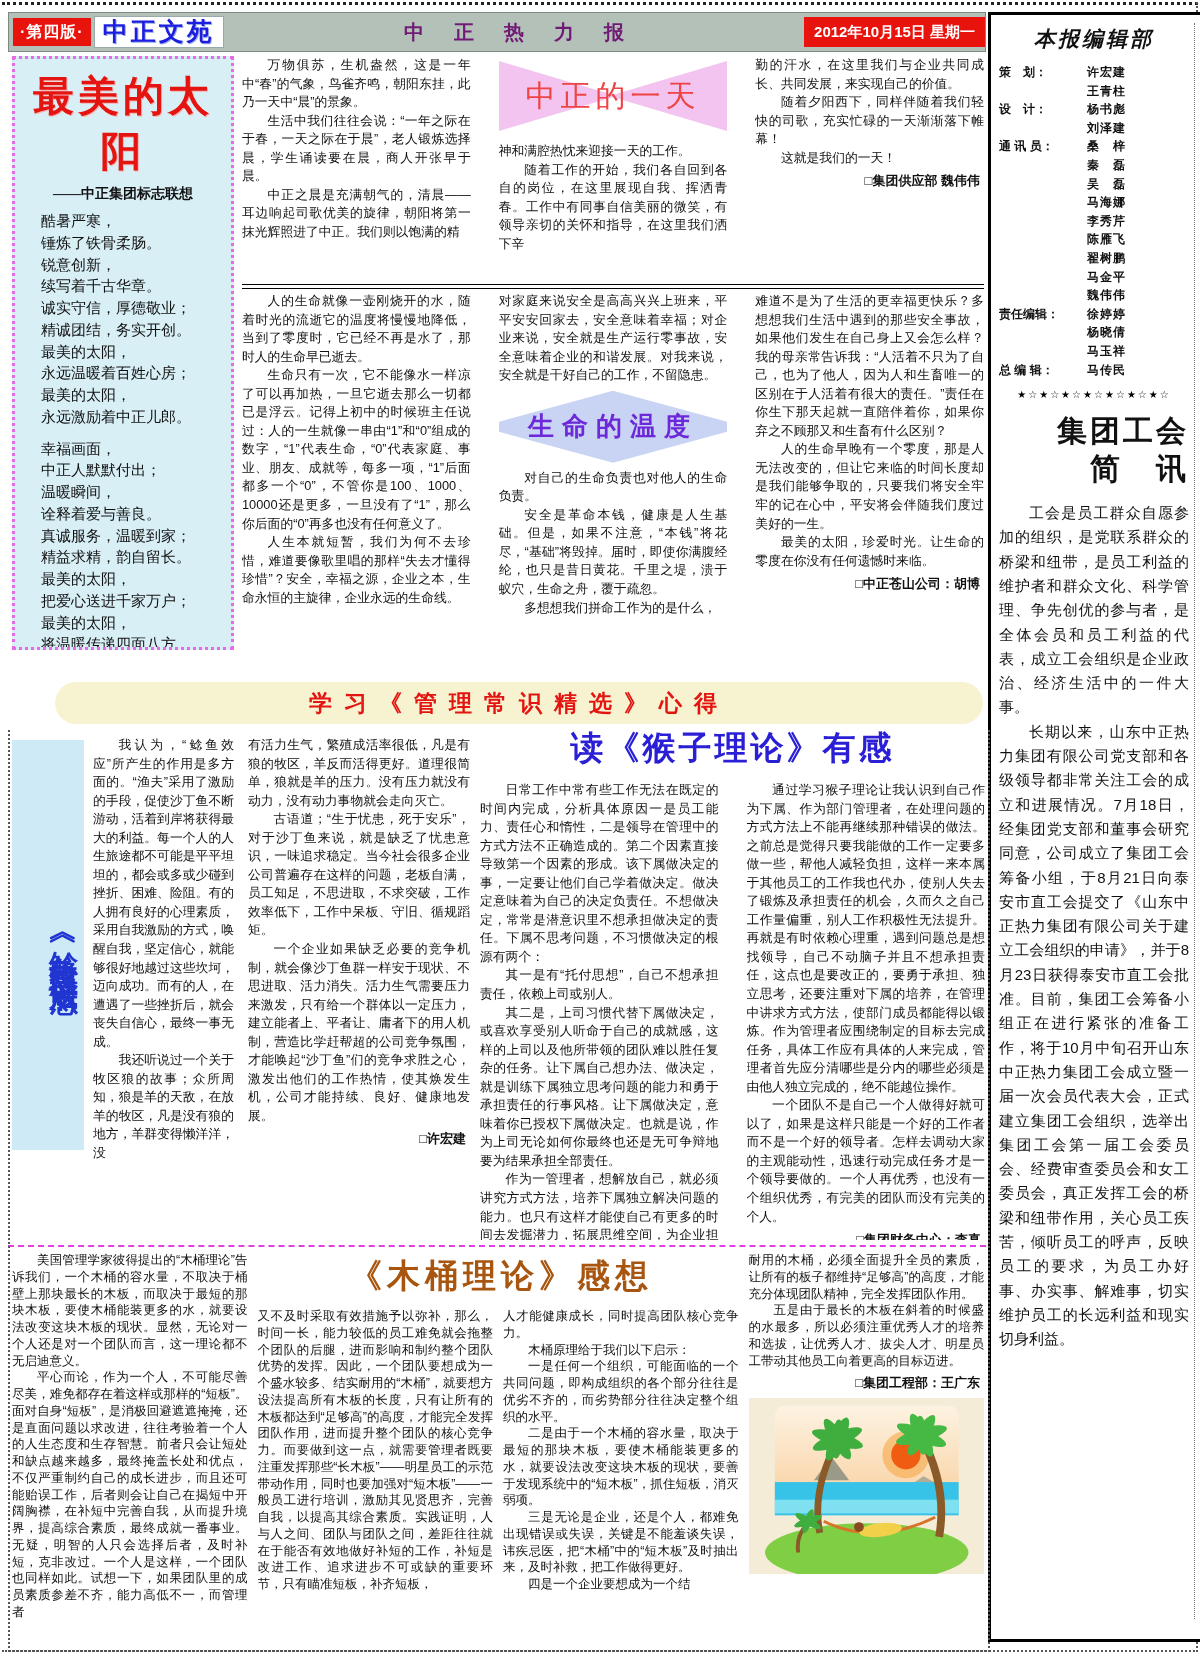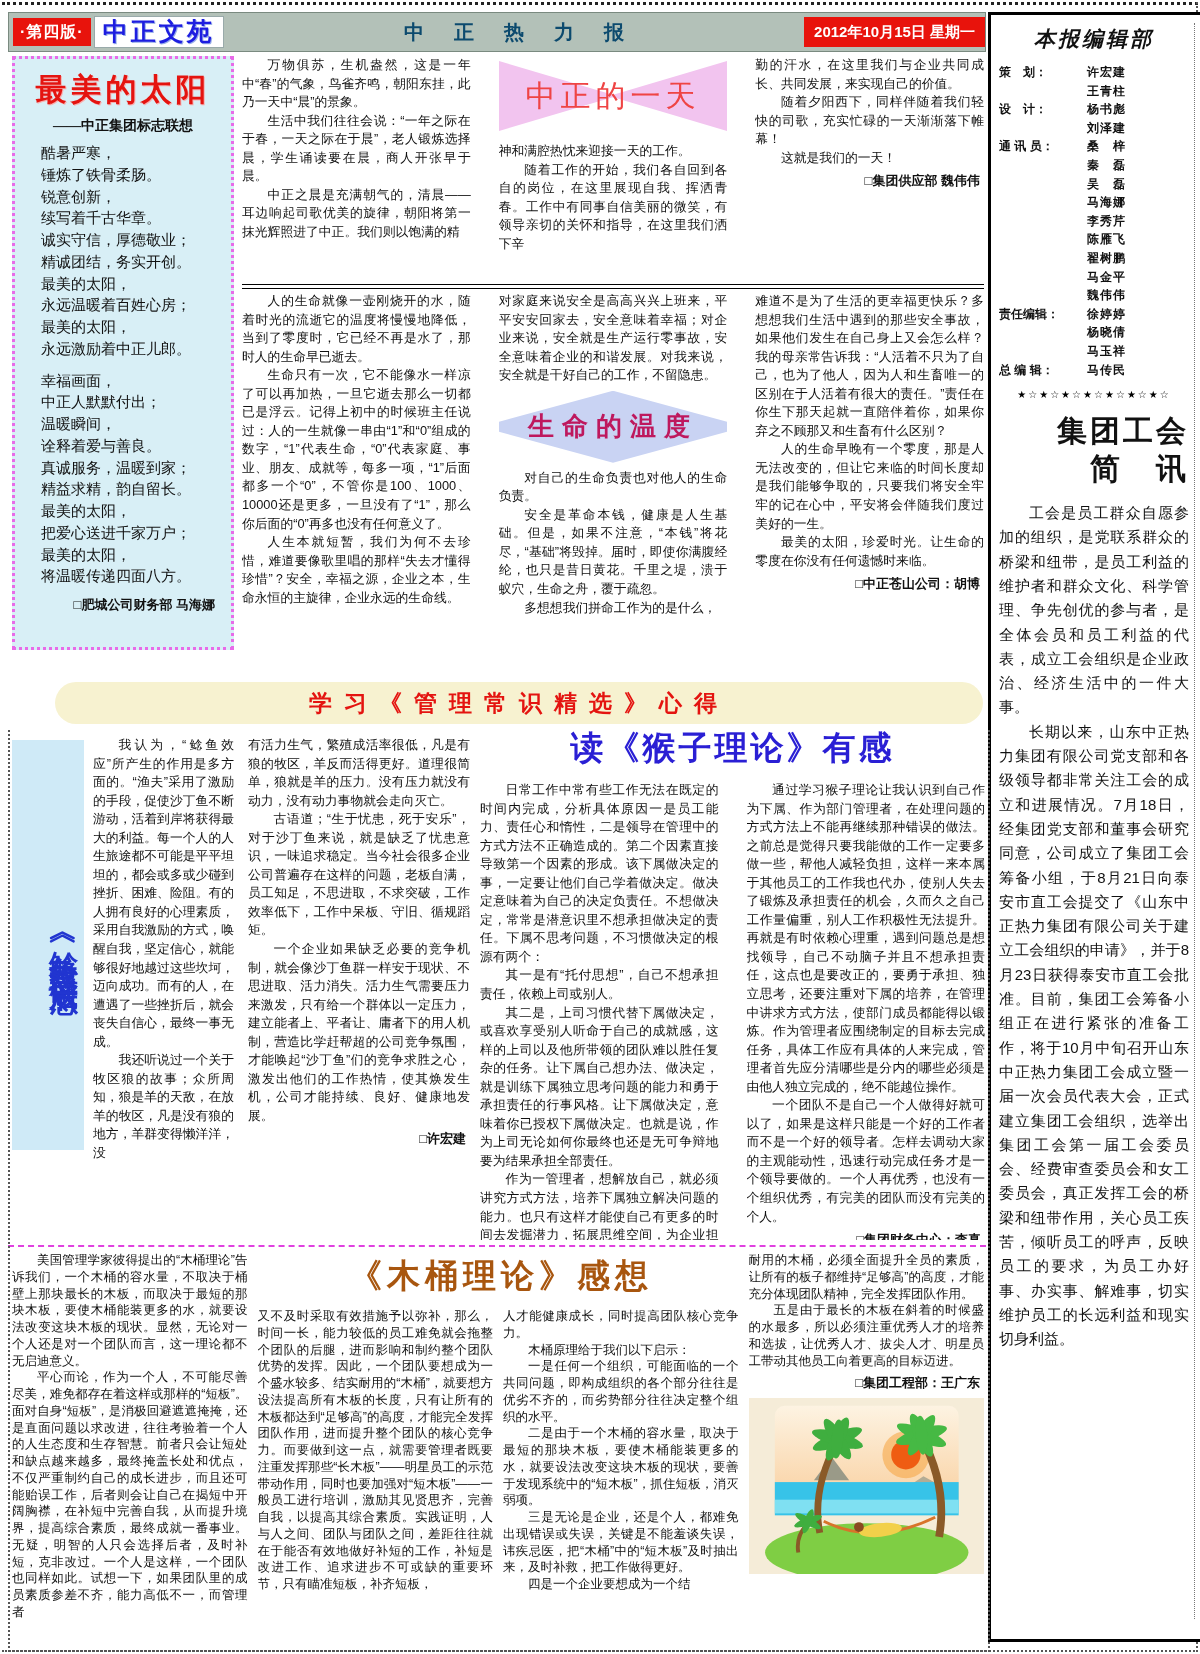--- a/index.html
+++ b/index.html
@@ -8,37 +8,37 @@
 
   
   .edge-top{position:absolute;top:2px;left:2px;right:2px;border-top:3px dotted #222;}
   .edge-bottom{position:absolute;bottom:2px;left:2px;right:2px;border-top:2px dotted #555;}
   .edge-right{position:absolute;top:2px;bottom:2px;right:2px;border-left:2px dotted #555;}
 
   
   .masthead{position:absolute;left:8px;top:12px;width:976px;height:38px;background:#b3c1b8;border:1px solid #7a8a80;display:flex;align-items:center;}
   .page-label{background:#e8130c;color:#fff;font-weight:bold;font-size:16px;height:28px;line-height:28px;padding:0 7px;margin-left:4px;letter-spacing:1px;}
   .section-name{background:#fff;color:#1d1de0;font-size:25px;font-weight:900;height:30px;line-height:30px;padding:0 8px;margin-left:3px;font-family:"Liberation Serif",serif;letter-spacing:3px;text-shadow:1px 1px 0 #9ab0e8;border:1px solid #9aa;}
-  .paper-name{flex:1;text-align:center;font-size:20px;font-weight:bold;font-family:"Liberation Serif",serif;letter-spacing:30px;padding-left:30px;color:#0c4a6e;}
+  .paper-name{flex:1;text-align:center;font-size:20px;font-weight:bold;font-family:"Liberation Serif",serif;letter-spacing:30px;padding-left:30px;color:#701a75;}
   .date-box{background:#e8130c;color:#fff;font-weight:bold;font-size:15px;height:30px;line-height:30px;padding:0 10px;}
 
   
   .sidebar{position:absolute;left:988px;top:12px;width:216px;height:1630px;border:3px solid #000;background:#fff;box-sizing:border-box;overflow:hidden;}
   .sidebar-inner{margin:8px 6px 8px 8px;padding-right:5px;border-right:1px dotted #777;height:1596px;overflow:hidden;}
   .ed-title{text-align:center;font-family:"Liberation Serif",serif;font-weight:900;font-style:italic;font-size:21px;letter-spacing:3px;margin:2px 0 10px 0;}
   .staff-row{display:flex;font-size:12px;line-height:1.55;font-weight:600;}
   .staff-row .role{width:88px;white-space:pre;}
   .staff-row .name{flex:1;letter-spacing:1px;}
   .stars{text-align:center;font-size:10px;letter-spacing:2px;margin:10px 0 12px 0;color:#000;}
   .union-title{text-align:right;font-weight:900;font-size:30px;letter-spacing:3px;line-height:1.25;font-family:"Liberation Sans",sans-serif;margin-bottom:14px;}
   .union-body p{margin:0;font-size:15px;line-height:1.62;text-align:justify;text-indent:2em;}
 
   
   .poem{position:absolute;left:12px;top:56px;width:222px;height:594px;background:#d8eff6;border:3px dotted #e86ae8;box-sizing:border-box;padding:10px 12px;overflow:hidden;}
-  .poem-title{margin:0;text-align:center;color:#e41410;font-size:31px;font-weight:900;letter-spacing:4px;font-family:"Liberation Serif",serif;text-shadow:1px 1px 0 #f8b0b0;}
+  .poem-title{margin:0;text-align:center;color:#e41410;font-size:41px;font-weight:900;letter-spacing:4px;font-family:"Liberation Serif",serif;text-shadow:1px 1px 0 #f8b0b0;}
   .poem-sub{text-align:center;font-size:14px;font-weight:600;margin:6px 0 8px 0;font-family:"Liberation Serif",serif;}
   .pline{font-size:15px;line-height:1.45;font-family:"Liberation Serif",serif;padding-left:14px;}
   .poem-gap{height:10px;}
   .poem .sig{margin-top:8px;}
 
   
   .para, .col p{margin:0;font-size:12.8px;line-height:1.45;text-align:justify;text-indent:2em;}
   .cont > p:first-child{text-indent:0;}
   .sig{text-align:right;font-weight:bold;font-size:13px;margin-top:5px;padding-right:4px;}
   .cols{display:flex;gap:28px;height:100%;}
@@ -49,21 +49,21 @@
   .bowtie{position:relative;height:76px;margin:2px 0 8px 0;}
   .bowtie .tri-l{position:absolute;left:0;top:3px;width:0;height:0;border-top:35px solid transparent;border-bottom:35px solid transparent;border-left:118px solid #f2c4ef;}
   .bowtie .tri-r{position:absolute;right:0;top:3px;width:0;height:0;border-top:35px solid transparent;border-bottom:35px solid transparent;border-right:118px solid #f2c4ef;}
   .bowtie .t{position:absolute;inset:0;display:flex;align-items:center;justify-content:center;font-size:30px;font-weight:400;color:#ef4444;letter-spacing:5px;font-family:"Liberation Serif",serif;}
 
   .rule-double{position:absolute;left:242px;top:284px;width:742px;height:3px;border-top:1px solid #000;border-bottom:1px solid #000;}
 
   
   .temp{position:absolute;left:242px;top:292px;width:742px;height:360px;overflow:hidden;}
   .diamond{position:relative;height:72px;margin:6px -18px 6px -18px;background:#c9d3f3;clip-path:polygon(50% 0,100% 50%,50% 100%,0 50%);display:flex;align-items:center;justify-content:center;}
-  .diamond .t{font-size:26px;font-weight:900;color:#be185d;letter-spacing:8px;font-family:"Liberation Serif",serif;}
+  .diamond .t{font-size:26px;font-weight:900;color:#6d28d9;letter-spacing:8px;font-family:"Liberation Serif",serif;}
 
   
   .banner{position:absolute;left:55px;top:682px;width:928px;height:42px;background:#f7f2d0;border-radius:21px;display:flex;align-items:center;justify-content:center;}
   .banner span{color:#e41410;font-size:23px;font-weight:900;letter-spacing:12px;font-family:"Liberation Serif",serif;}
 
   
   .catfish{position:absolute;left:12px;top:736px;width:458px;height:507px;overflow:hidden;}
   .catfish .cols{gap:14px;}
   .vtitle{float:left;width:72px;height:410px;background:#cfeaf7;writing-mode:vertical-rl;text-orientation:upright;font-size:29px;font-weight:900;color:#2135d0;font-family:"Liberation Serif",serif;letter-spacing:5px;text-align:center;margin:4px 9px 6px 0;}
 

